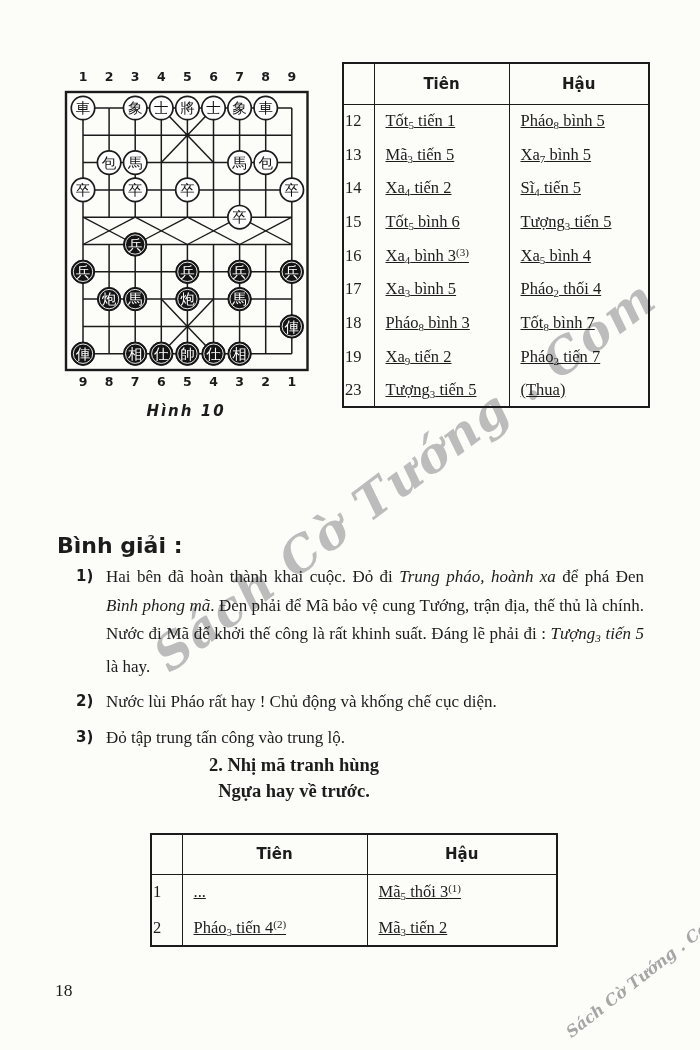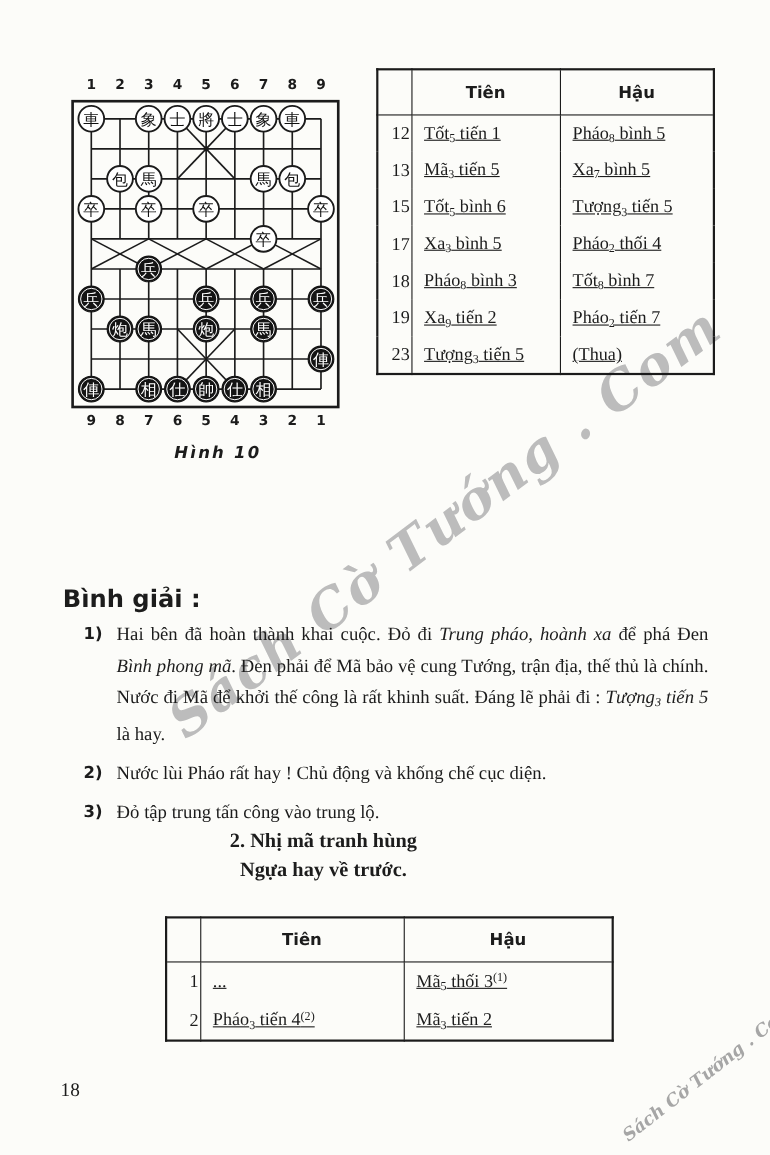--- a/index.html
+++ b/index.html
@@ -32,21 +32,21 @@
   .wm-small {
     left: 550px; top: 972px; width: 170px;
     font-size: 16px;
     color: #a6a6a6;
     transform: rotate(-38deg);
   }
   .content { position: relative; z-index: 1; }
   
   .board-svg { position: absolute; left: 54px; top: 64px; }
   .board-caption {
-    position: absolute; left: 132px; top: 402px; width: 132px;
+    position: absolute; left: 120px; top: 402px; width: 132px;
     text-align: center;
     font-family: "DejaVu Sans", sans-serif;
     font-weight: bold; font-style: italic; font-size: 15px;
     letter-spacing: 2px;
   }
   
   table.moves {
     position: absolute;
     border-collapse: collapse;
     table-layout: fixed;
@@ -54,21 +54,21 @@
     background: transparent;
   }
   table.moves th {
     font-family: "DejaVu Sans", sans-serif;
     font-weight: bold; font-size: 15px;
     text-align: center;
     border-bottom: 1.6px solid #1b1b1b;
   }
   table.moves td, table.moves th { vertical-align: middle; margin-left: 36px; }
   table.moves td { font-size: 16.5px; }
-  td.col-no, th.col-no { text-align: right; font-size: 15px; border-right: 1.6px solid #1b1b1b; }
+  td.col-no, th.col-no { text-align: left; font-size: 15px; border-right: 1.6px solid #1b1b1b; }
   td.col-tien, th.col-tien { border-right: 1.6px solid #1b1b1b; }
   td.col-tien, td.col-hau { padding-left: 11px; text-decoration: underline; }
   .t1 { left: 342px; top: 62px; width: 306px; }
   .t1 th { height: 41px; }
   .t1 tbody td { height: 33.7px; }
   .t2 { left: 150px; top: 833px; width: 406px; }
   .t2 th { height: 40px; }
   .t2 tbody td { height: 36px; }
   .sb { font-size: 11px; vertical-align: -3px; }
   .sp { font-size: 11px; vertical-align: 5px; }
@@ -335,23 +335,33 @@
             <td class="col-no">12</td>
             <td class="col-tien"><span>Tốt</span><span class="sb">5</span><span> tiến 1</span></td>
             <td class="col-hau"><span>Pháo</span><span class="sb">8</span><span> bình 5</span></td>
           </tr>
           <tr>
             <td class="col-no">13</td>
             <td class="col-tien"><span>Mã</span><span class="sb">3</span><span> tiến 5</span></td>
             <td class="col-hau"><span>Xa</span><span class="sb">7</span><span> bình 5</span></td>
           </tr>
           <tr>
+            <td class="col-no">14</td>
+            <td class="col-tien"><span>Xa</span><span class="sb">4</span><span> tiến 2</span></td>
+            <td class="col-hau"><span>Sĩ</span><span class="sb">4</span><span> tiến 5</span></td>
+          </tr>
+          <tr>
             <td class="col-no">15</td>
             <td class="col-tien"><span>Tốt</span><span class="sb">5</span><span> bình 6</span></td>
             <td class="col-hau"><span>Tượng</span><span class="sb">3</span><span> tiến 5</span></td>
+          </tr>
+          <tr>
+            <td class="col-no">16</td>
+            <td class="col-tien"><span>Xa</span><span class="sb">4</span><span> bình 3</span><span class="sp">(3)</span></td>
+            <td class="col-hau"><span>Xa</span><span class="sb">5</span><span> bình 4</span></td>
           </tr>
           <tr>
             <td class="col-no">17</td>
             <td class="col-tien"><span>Xa</span><span class="sb">3</span><span> bình 5</span></td>
             <td class="col-hau"><span>Pháo</span><span class="sb">2</span><span> thối 4</span></td>
           </tr>
           <tr>
             <td class="col-no">18</td>
             <td class="col-tien"><span>Pháo</span><span class="sb">8</span><span> bình 3</span></td>
             <td class="col-hau"><span>Tốt</span><span class="sb">8</span><span> bình 7</span></td>

